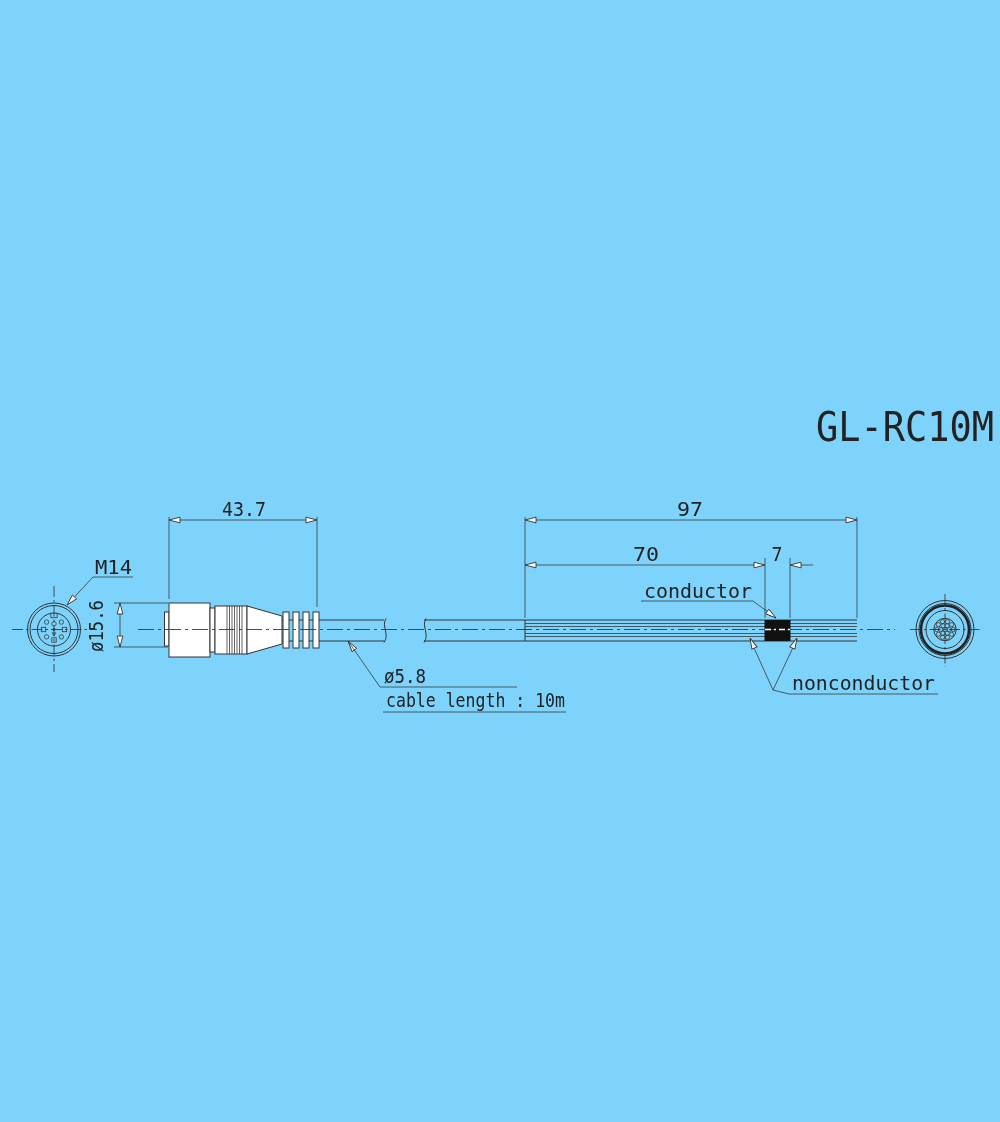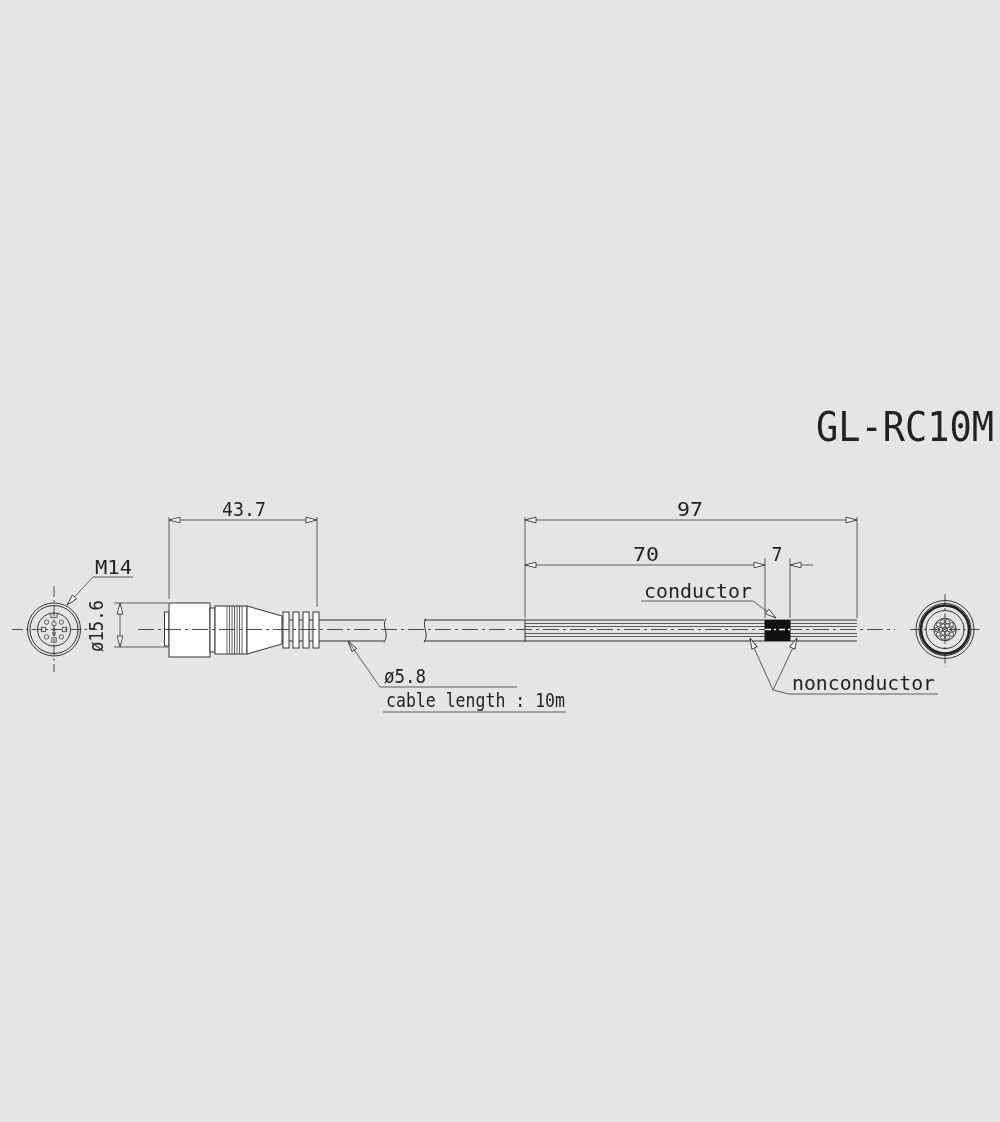--- a/index.html
+++ b/index.html
@@ -5,21 +5,21 @@
   html, body {
     margin: 0;
     padding: 0;
     background: #ffffff;
     font-family: "DejaVu Sans Mono", "Liberation Mono", monospace;
   }
   .sheet {
     position: relative;
     width: 1000px;
     height: 1122px;
-    background: #e5e5e5;
+    background: #7dd3fc;
     overflow: hidden;
   }
   svg { display: block; }
   text {
     fill: #222222;
     font-family: "DejaVu Sans Mono", "Liberation Mono", monospace;
   }
   .t-title { font-size: 40px; }
   .t-label { font-size: 19px; }
   .ln  { stroke: #333333; stroke-width: 1; fill: none; }

